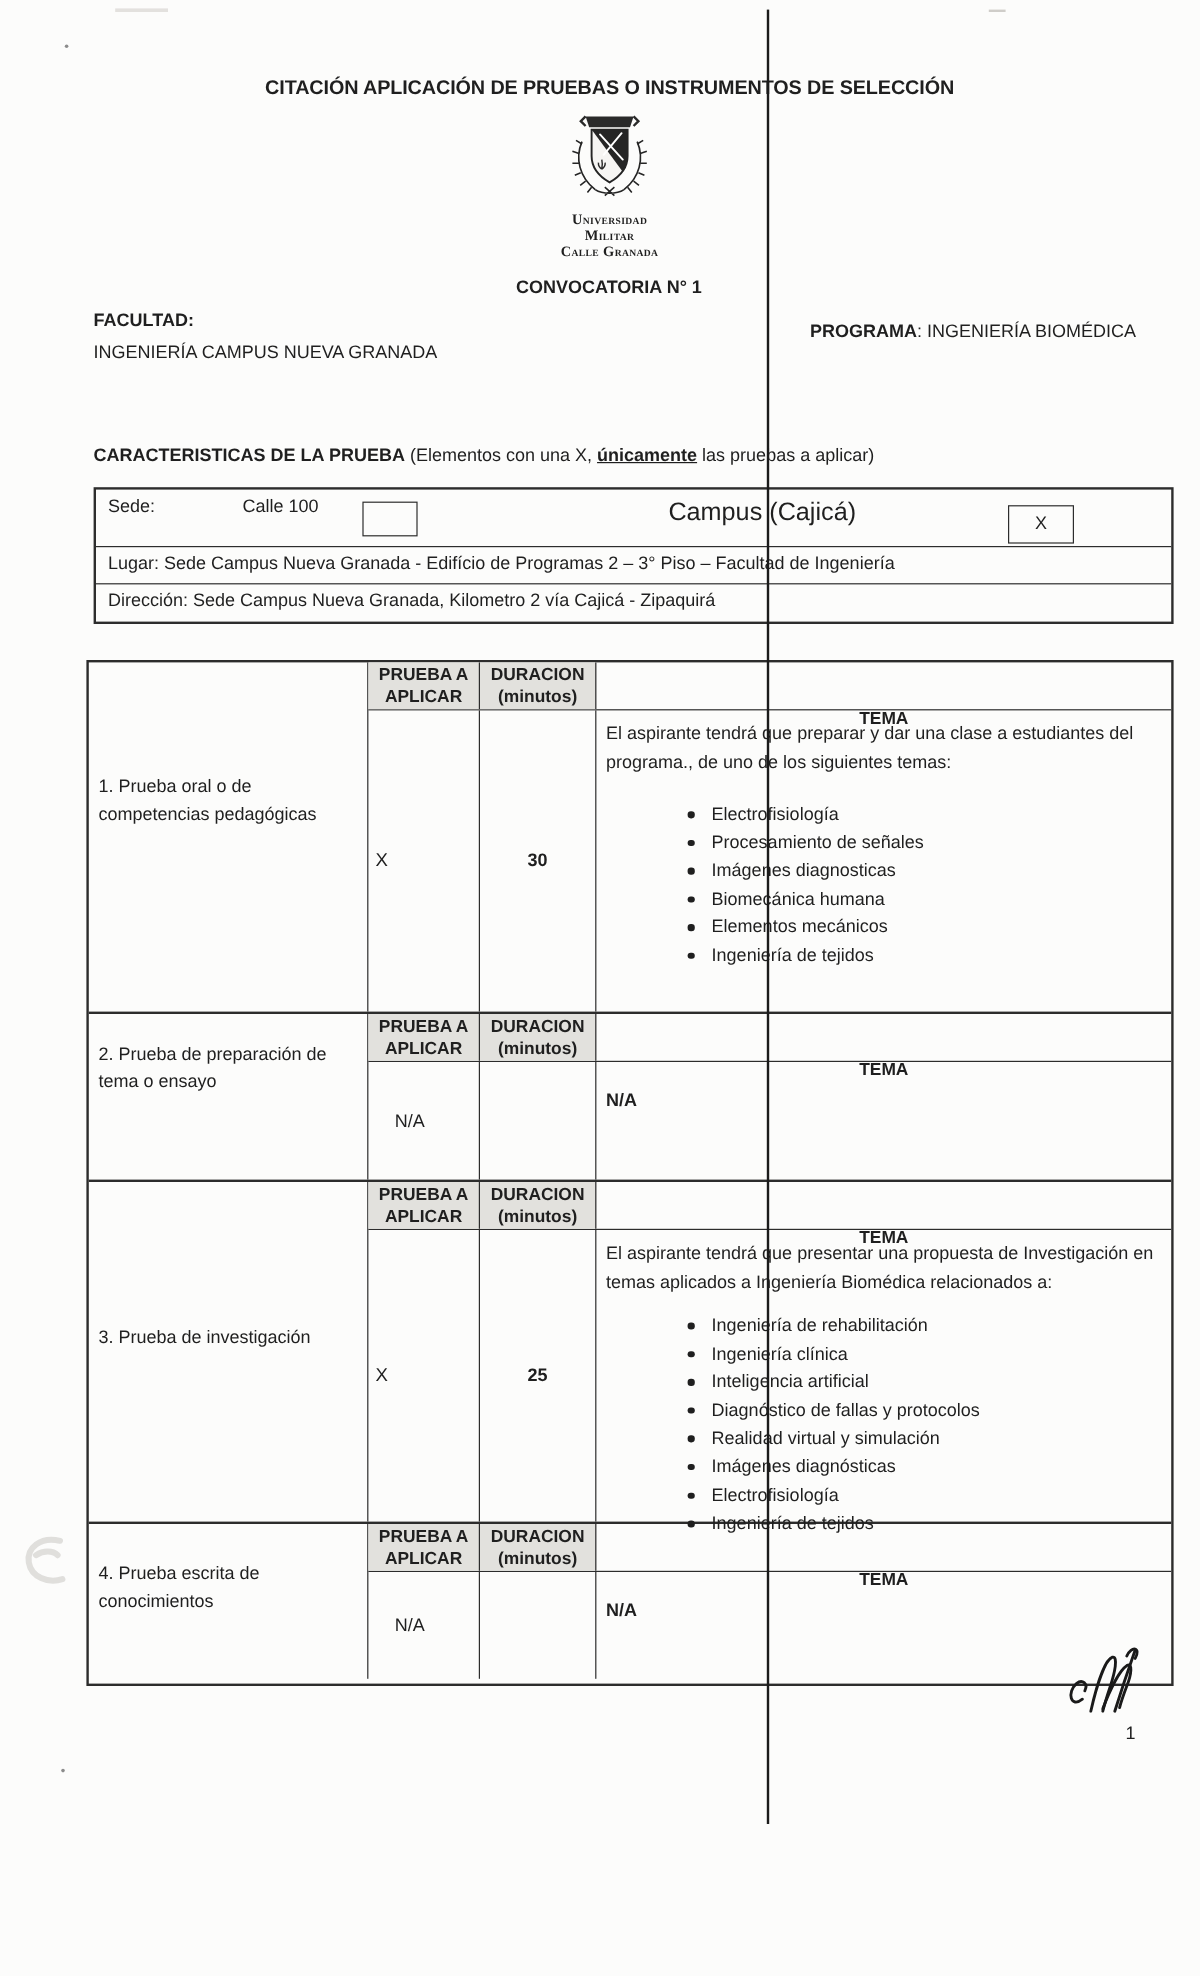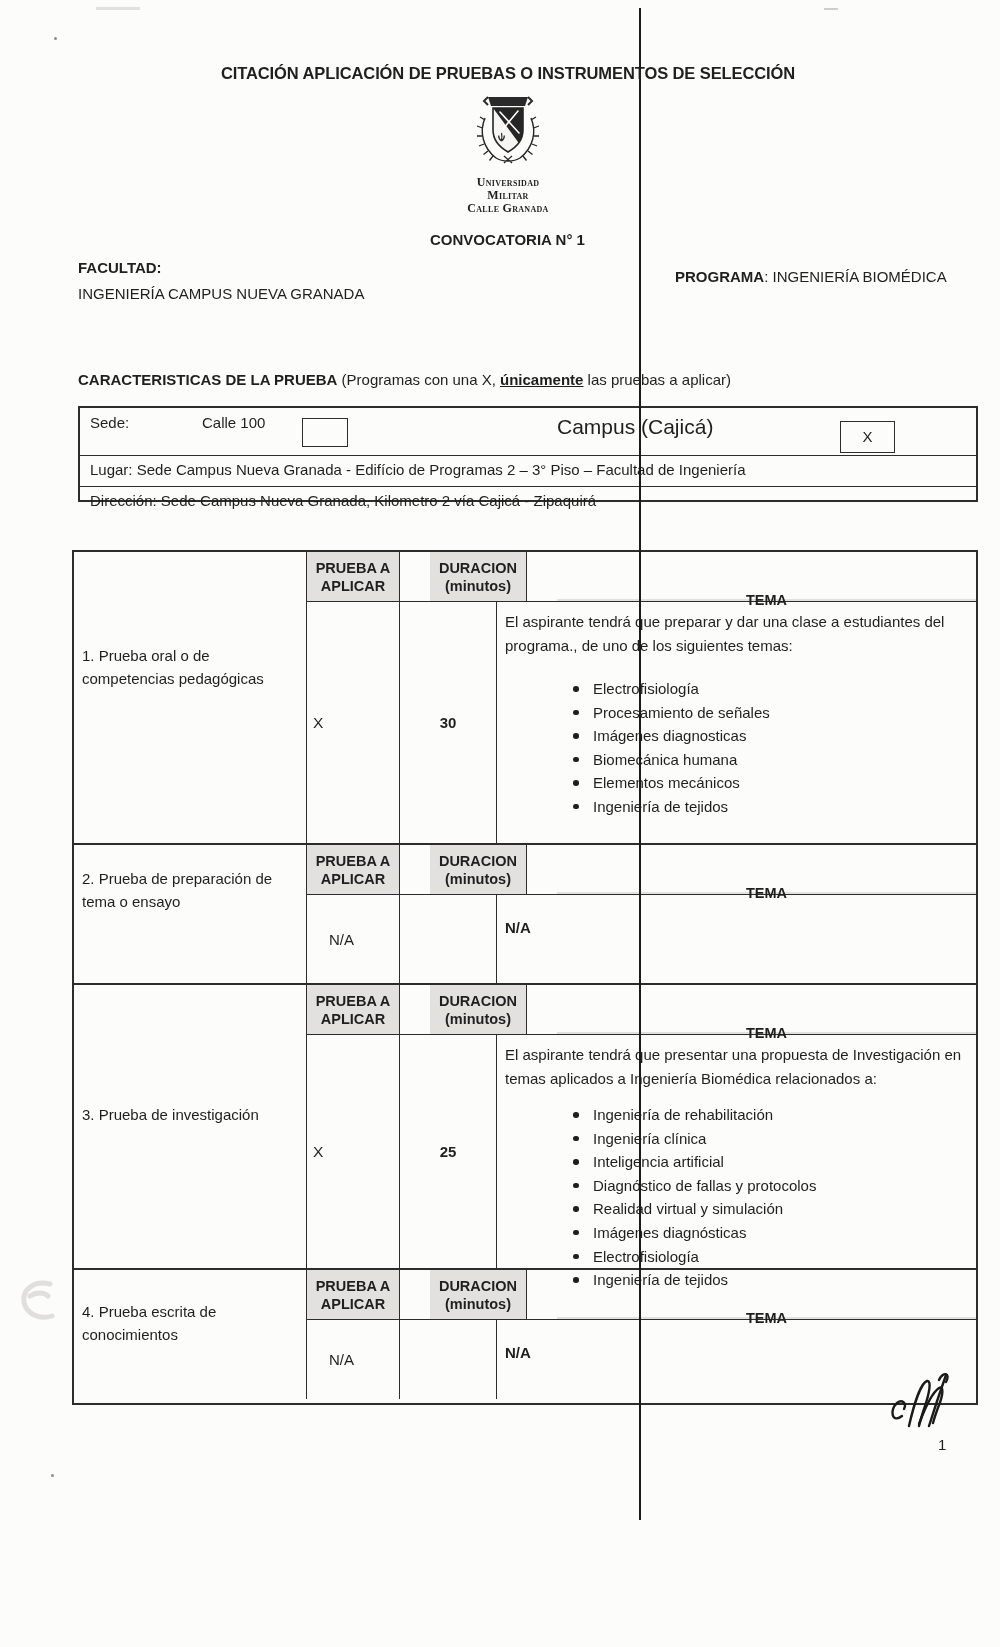--- a/index.html
+++ b/index.html
@@ -16,41 +16,41 @@
   .logo{left:463px;top:92px;width:90px;text-align:center;}
   .logo-line1{font-family:"Liberation Serif", serif;font-variant:small-caps;font-size:12px;font-weight:600;letter-spacing:.3px;line-height:13px;margin-top:2px;}
   .logo-line2{font-family:"Liberation Serif", serif;font-variant:small-caps;font-size:12px;font-weight:600;letter-spacing:.3px;line-height:13px;}
 
   .convocatoria{left:430px;top:231px;font-size:15px;font-weight:700;}
   .facultad-label{left:78px;top:259px;font-size:15px;font-weight:700;}
   .facultad-value{left:78px;top:285px;font-size:15px;}
   .programa{left:675px;top:268px;font-size:15px;}
   .caract{left:78px;top:371px;font-size:15px;}
 
-  .sede-box{left:78px;top:406px;width:900px;height:96px;border:2px solid #2d2d2d;box-sizing:border-box;text-decoration:underline;}
+  .sede-box{left:78px;top:406px;width:900px;height:114px;border:2px solid #2d2d2d;box-sizing:border-box;text-decoration:underline;}
   .sede-row{position:relative;box-sizing:border-box;}
   .sede-row1{height:47px;}
   .sede-row2{height:31px;border-top:1.5px solid #2d2d2d;text-align:right;}
   .sede-row3{height:32px;border-top:1.5px solid #2d2d2d;}
   .sede-label{position:absolute;left:10px;top:6px;font-size:15px;}
   .sede-opt1{position:absolute;left:122px;top:6px;font-size:15px;}
   .sede-opt2{position:absolute;left:477px;top:7px;font-size:21px;}
   .checkbox{position:absolute;border:1.8px solid #2d2d2d;box-sizing:border-box;background:#fcfcfb;}
   .cb-empty{left:222px;top:10px;width:46px;height:29px;}
   .cb-checked{left:760px;top:13px;width:55px;height:32px;font-size:15px;text-align:center;line-height:29px;}
   .sede-line{position:absolute;left:10px;top:5px;font-size:15px;white-space:nowrap;}
 
   .main-table{left:72px;top:550px;width:906px;height:855px;border:2px solid #2c2c2c;box-sizing:border-box;}
   .sect{display:flex;box-sizing:border-box;}
   .sect-border{border-bottom:2px solid #2c2c2c;}
   .s1{height:293px;} .s2{height:140px;} .s3{height:285px;} .s4{height:129px;}
   .sect-label{width:233px;border-right:1.5px solid #2c2c2c;box-sizing:border-box;padding-left:8px;padding-right:12px;font-size:15px;line-height:23px;}
   .pl1{padding-top:92px;} .pl2{padding-top:22px;} .pl3{padding-top:118px;} .pl4{padding-top:30px;}
   .sect-right{flex:1;display:flex;flex-direction:column;min-width:0;}
-  .sect-header{display:flex;height:50px;border-bottom:1.5px solid #2c2c2c;box-sizing:border-box;gap:30px;}
+  .sect-header{display:flex;height:40px;border-bottom:1.5px solid #2c2c2c;box-sizing:border-box;}
   .hc{background:#e2e1dd;box-sizing:border-box;display:flex;flex-direction:column;align-items:center;justify-content:center;font-weight:700;font-size:14.5px;line-height:18px;}
   .hc1{width:93px;border-right:1.5px solid #2c2c2c;}
   .hc2{width:97px;border-right:1.5px solid #2c2c2c;}
   .hc3{flex:1;margin-top:47px;}
   .sect-content{flex:1;display:flex;min-height:0;}
   .cc{box-sizing:border-box;font-size:15px;}
   .cc1{width:93px;border-right:1.5px solid #2c2c2c;display:flex;align-items:center;}
   .cc2{width:97px;border-right:1.5px solid #2c2c2c;display:flex;align-items:center;justify-content:center;font-weight:700;}
   .cc3{flex:1;padding:8px 4px 0 8px;min-width:0;}
   .x-left{padding-left:6px;font-size:15.5px;}
@@ -90,21 +90,21 @@
     </svg>
     <div class="logo-line1">Universidad Militar</div>
     <div class="logo-line2">Calle Granada</div>
   </div>
 
   <div class="abs convocatoria">CONVOCATORIA N°  1</div>
   <div class="abs facultad-label">FACULTAD:</div>
   <div class="abs facultad-value">INGENIERÍA CAMPUS NUEVA GRANADA</div>
   <div class="abs programa"><span class="b">PROGRAMA</span><span>: INGENIERÍA BIOMÉDICA</span></div>
 
-  <div class="abs caract"><span class="b">CARACTERISTICAS DE LA PRUEBA</span><span> (Programas con una X, </span><span class="b u">únicamente</span><span> las pruebas a aplicar)</span></div>
+  <div class="abs caract"><span class="b">CARACTERISTICAS DE LA PRUEBA</span><span> (Elementos con una X, </span><span class="b u">únicamente</span><span> las pruebas a aplicar)</span></div>
 
   <div class="abs sede-box">
     <div class="sede-row sede-row1">
       <span class="sede-label">Sede:</span>
       <span class="sede-opt1">Calle 100</span>
       <span class="checkbox cb-empty"><span></span></span>
       <span class="sede-opt2">Campus (Cajicá)</span>
       <span class="checkbox cb-checked"><span>X</span></span>
     </div>
     <div class="sede-row sede-row2">

